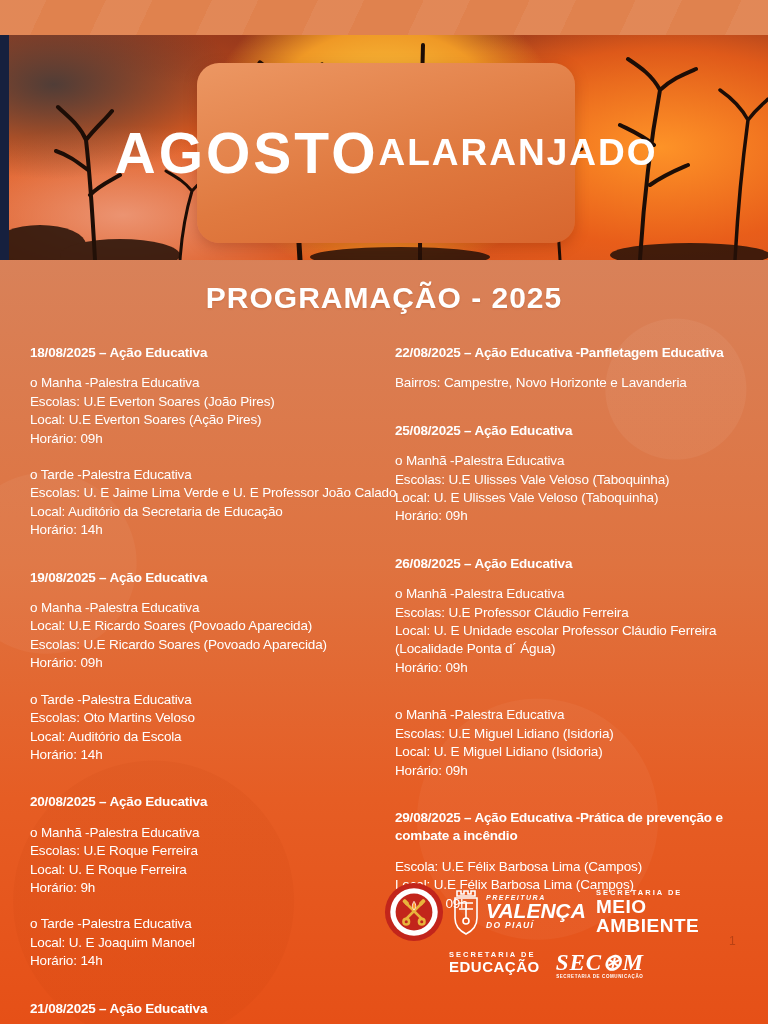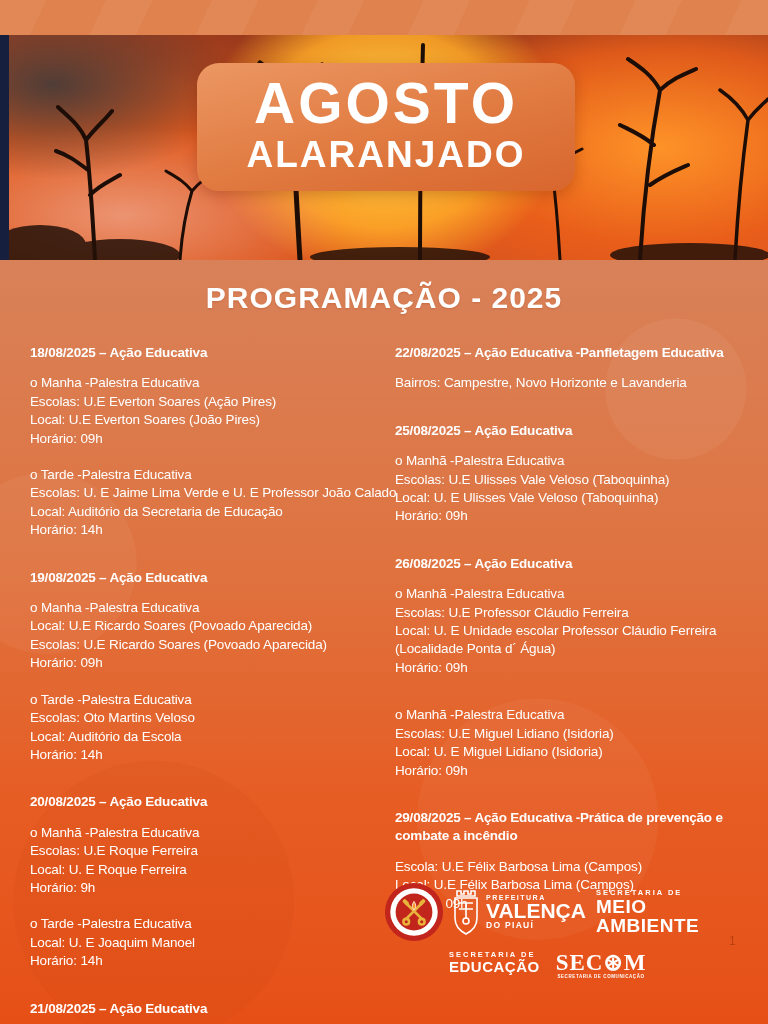--- a/index.html
+++ b/index.html
@@ -34,24 +34,24 @@
       radial-gradient(ellipse 60% 40% at 50% 0%, rgba(140,50,25,.8), rgba(140,50,25,0) 70%),
       linear-gradient(180deg,#a4401e 0%, #e05a1e 45%, #dc561d 100%);
   }
   .navy-strip{
     position:absolute;left:0;top:0;width:9px;height:225px;
     background:#16203e;
   }
   .trees{position:absolute;left:0;top:0;width:768px;height:225px;}
   
   .title-card{
-    position:absolute;left:197px;top:28px;width:378px;height:128px;
+    position:absolute;left:197px;top:28px;width:378px;height:180px;
     border-radius:22px;
     background:linear-gradient(165deg,#ec9763 0%, #e07a40 55%, #d8662e 100%);
-    display:flex;flex-direction:column;align-items:center;justify-content:center;
+    display:flex;flex-direction:row;align-items:center;justify-content:center;
     box-shadow:0 4px 14px rgba(90,20,0,.25);
   }
   .title-line1{
     font-size:57px;font-weight:bold;letter-spacing:3px;line-height:1.0;
     text-align:center;
   }
   .title-line2{
     font-size:37px;font-weight:bold;letter-spacing:2px;line-height:1.25;
     text-align:center;
   }
@@ -78,33 +78,33 @@
   .event-block + .event-block{margin-top:18px;}
   .event-line{white-space:nowrap;letter-spacing:-.15px;}
   
   .footer{
     position:absolute;left:383px;top:881px;width:350px;
   }
   .footer-row1{display:flex;align-items:center;}
   .badge{width:62px;height:62px;flex:0 0 62px;}
   .prefeitura{display:flex;align-items:center;margin-left:4px;}
   .coat{width:34px;height:48px;}
-  .pref-text{margin-left:3px;line-height:1;}
+  .pref-text{margin-left:3px;line-height:1;font-style:italic;}
   .pref-small{font-size:7px;font-weight:bold;letter-spacing:1.5px;}
   .pref-big{font-size:21px;font-weight:bold;letter-spacing:0;line-height:.95;}
   .pref-sub{font-size:8.5px;font-weight:bold;letter-spacing:1.3px;}
   .meio{margin-left:10px;line-height:1;}
   .meio-small{font-size:7.5px;font-weight:bold;letter-spacing:2px;}
   .meio-big{font-size:19px;font-weight:bold;letter-spacing:.5px;}
   .footer-row2{display:flex;align-items:flex-start;margin-top:8px;margin-left:66px;}
   .edu{line-height:1;}
   .edu-small{font-size:7.5px;font-weight:bold;letter-spacing:2px;}
   .edu-big{font-size:15px;font-weight:bold;letter-spacing:.5px;}
   .secom{margin-left:16px;line-height:1;text-align:center;}
-  .secom-big{font-size:23px;font-weight:bold;letter-spacing:1px;font-family:"Liberation Serif",serif;}
+  .secom-big{font-size:23px;font-weight:bold;letter-spacing:1px;font-family:"Liberation Serif",serif;font-style:italic;}
   .secom-sub{font-size:4.5px;font-weight:bold;letter-spacing:.6px;margin-top:1px;}
   .page-number{
     position:absolute;left:729px;top:934px;
     font-size:12px;color:rgba(150,50,15,.55);
   }
 </style>
 </head>
 <body>
 
 <div class="poster">
@@ -138,22 +138,22 @@
   </div>
 
   <div class="section-title">PROGRAMAÇÃO - 2025</div>
 
   <div class="schedule">
     <div class="col col-left" id="col-left">
         <div class="event">
           <div class="event-heading">18/08/2025 – Ação Educativa</div>
           <div class="event-block">
             <div class="event-line">o Manha -Palestra Educativa</div>
-            <div class="event-line">Escolas: U.E Everton Soares (Ação Pires)</div>
-            <div class="event-line">Local: U.E Everton Soares (João Pires)</div>
+            <div class="event-line">Escolas: U.E Everton Soares (João Pires)</div>
+            <div class="event-line">Local: U.E Everton Soares (Ação Pires)</div>
             <div class="event-line">Horário: 09h</div>
           </div>
           <div class="event-block">
             <div class="event-line">o Tarde -Palestra Educativa</div>
             <div class="event-line">Escolas: U. E Jaime Lima Verde e U. E Professor João Calado</div>
             <div class="event-line">Local: Auditório da Secretaria de Educação</div>
             <div class="event-line">Horário: 14h</div>
           </div>
         </div>
         <div class="event">

